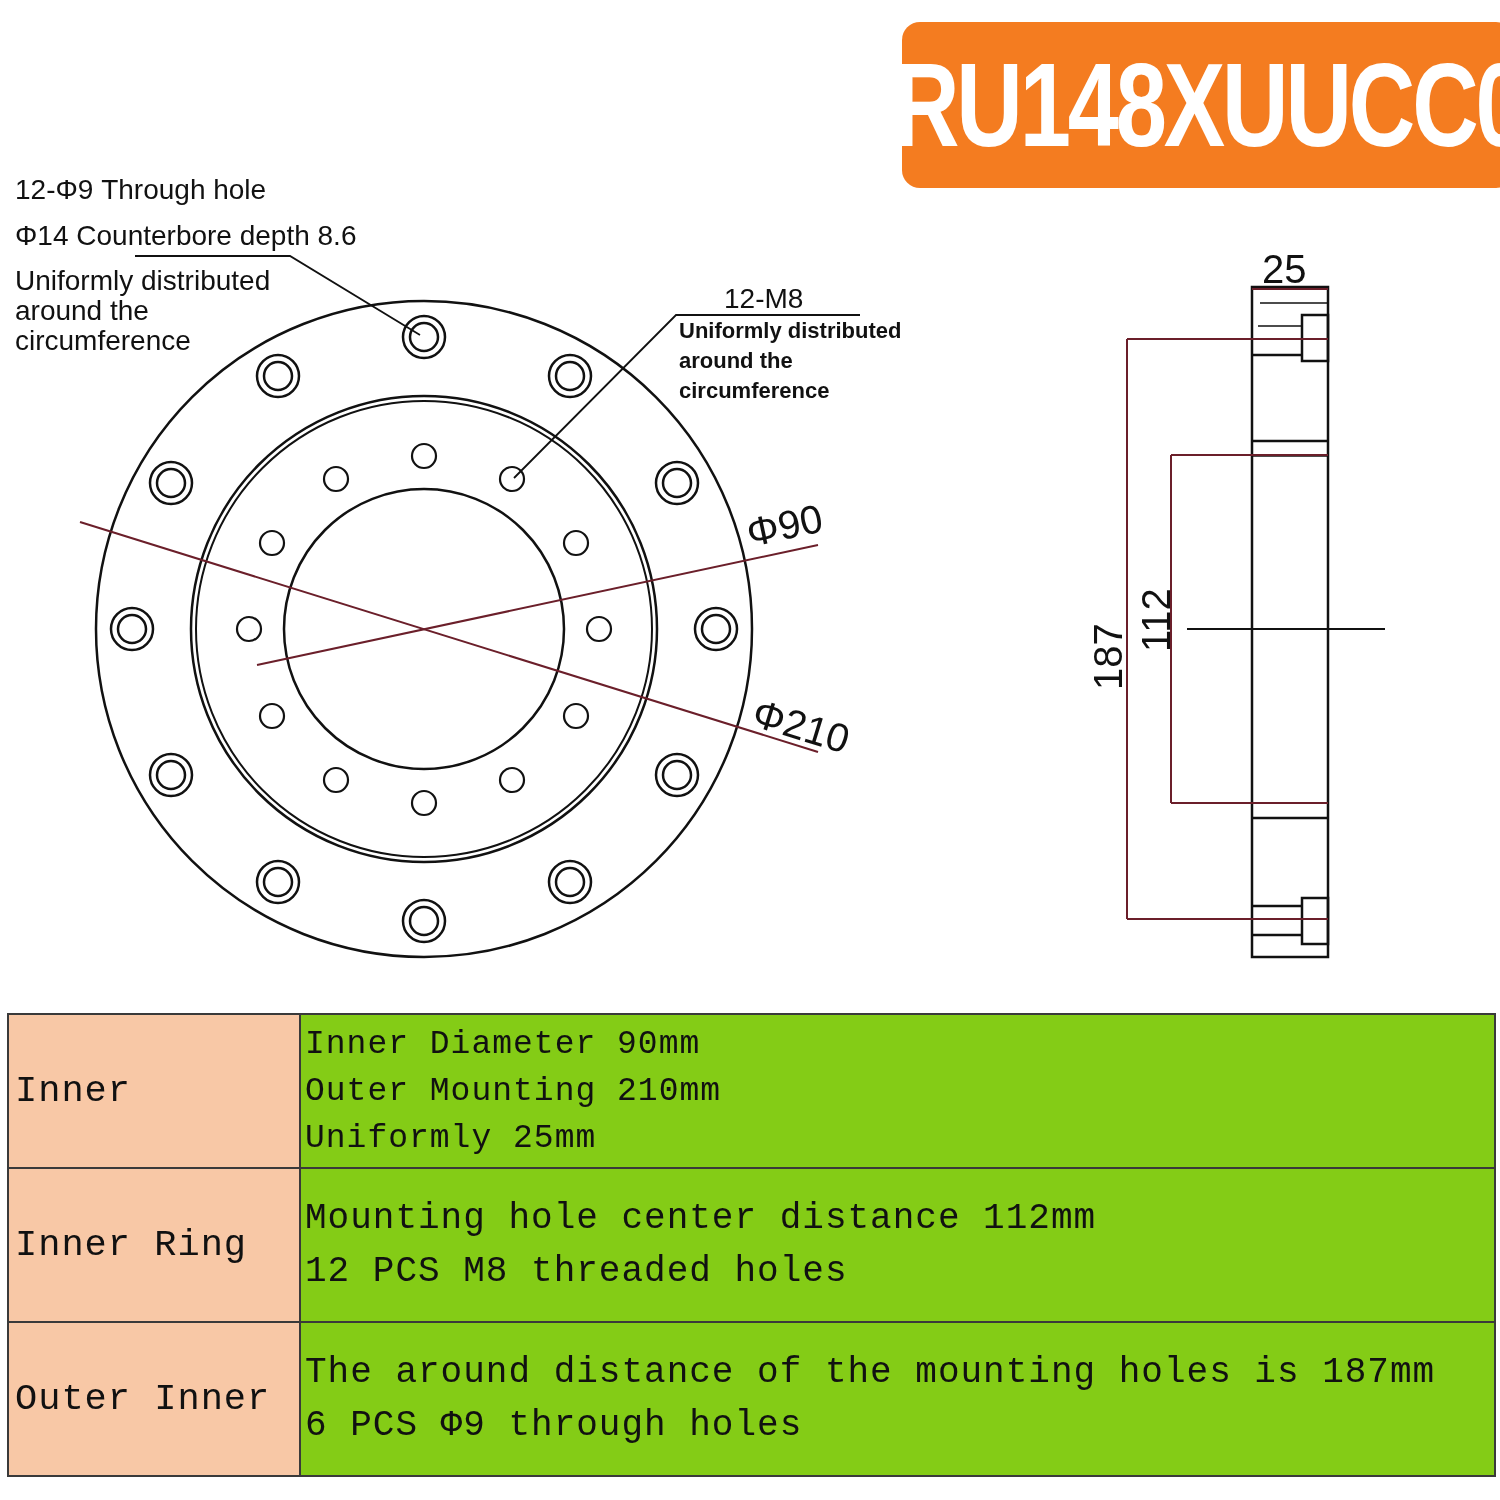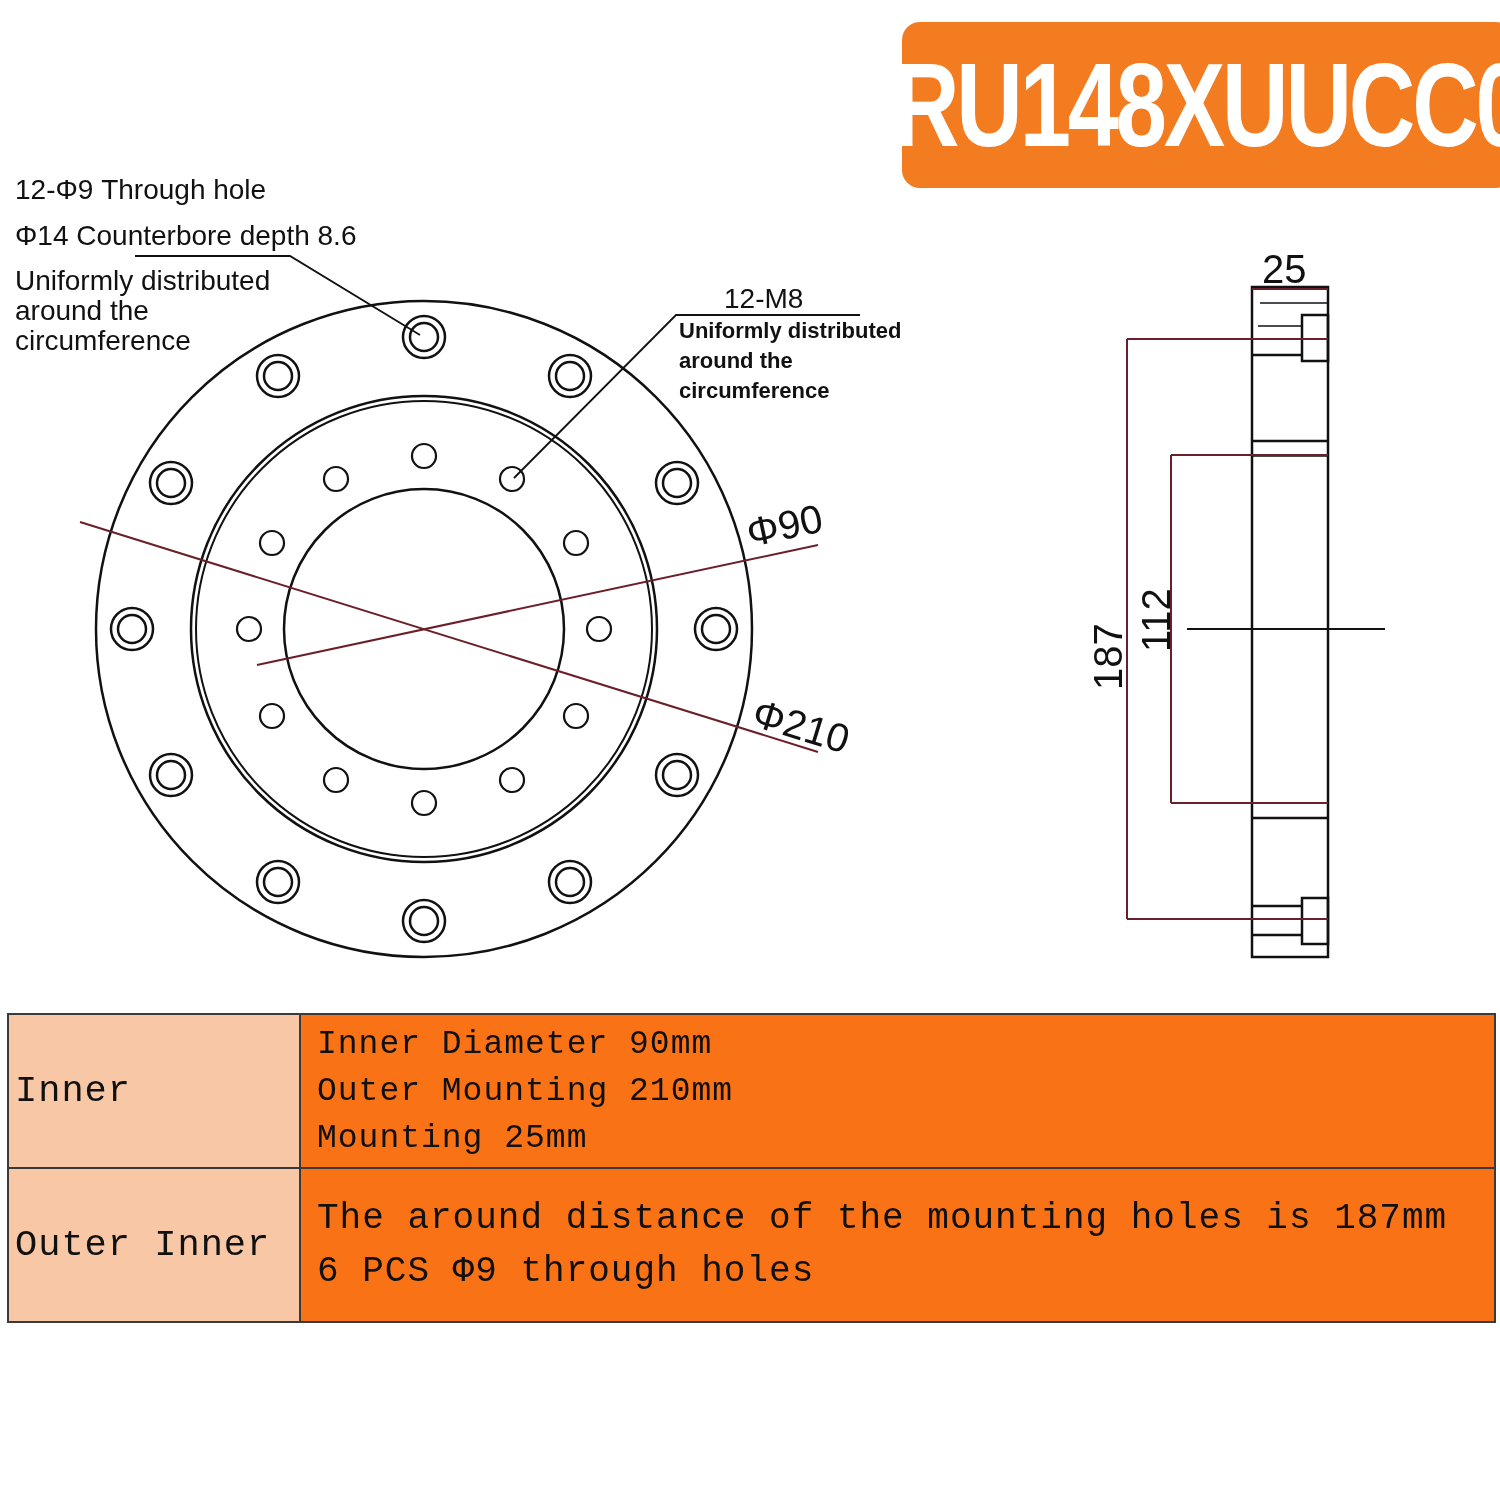--- a/index.html
+++ b/index.html
@@ -17,21 +17,21 @@
   svg.drawing { position:absolute; left:0; top:0; }
   .lbl { font-family:"Liberation Sans", sans-serif; fill:#111; }
   table.spec {
     position:absolute; left:7px; top:1013px; width:1489px; border-collapse:collapse;
     font-family:"Liberation Mono", monospace; color:#111;
   }
   table.spec td { border:2px solid #3a3a3a; vertical-align:middle; }
   td.key {
     width:283px; background:#f8c8a6; font-size:37px; padding-left:6px; letter-spacing:1px;
   }
-  td.val { background:#f97316; padding-left:16px; font-size:33px; letter-spacing:1px; }
+  td.val { background:#84cc16; padding-left:4px; font-size:33px; letter-spacing:1px; }
   .line { display:block; white-space:nowrap; }
   tr.r-size td { height:150px; }
   tr.r-size .line { line-height:47px; }
   tr.r-inner td, tr.r-outer td { height:150px; }
   tr.r-inner .line, tr.r-outer .line { line-height:53px; font-size:36px; }
 </style>
 </head>
 <body>
 
 <div class="title-badge">
@@ -170,21 +170,28 @@
   <text class="lbl" x="1170" y="652" font-size="40" transform="rotate(-90 1170 652)">112</text>
 </svg>
 
 <table class="spec">
   <tbody>
       <tr class="r-size">
     <td class="key">Inner</td>
     <td class="val">
       <span class="line">Inner Diameter 90mm</span>
       <span class="line">Outer Mounting 210mm</span>
-      <span class="line">Mounting 25mm</span>
+      <span class="line">Uniformly 25mm</span>
+    </td>
+  </tr>
+  <tr class="r-inner">
+    <td class="key">Inner Ring</td>
+    <td class="val">
+      <span class="line">Mounting hole center distance 112mm</span>
+      <span class="line">12 PCS M8 threaded holes</span>
     </td>
   </tr>
   <tr class="r-outer">
     <td class="key">Outer Inner</td>
     <td class="val">
       <span class="line">The around distance of the mounting holes is 187mm</span>
       <span class="line">6 PCS  Φ9 through holes</span>
     </td>
   </tr>
 </tbody>

